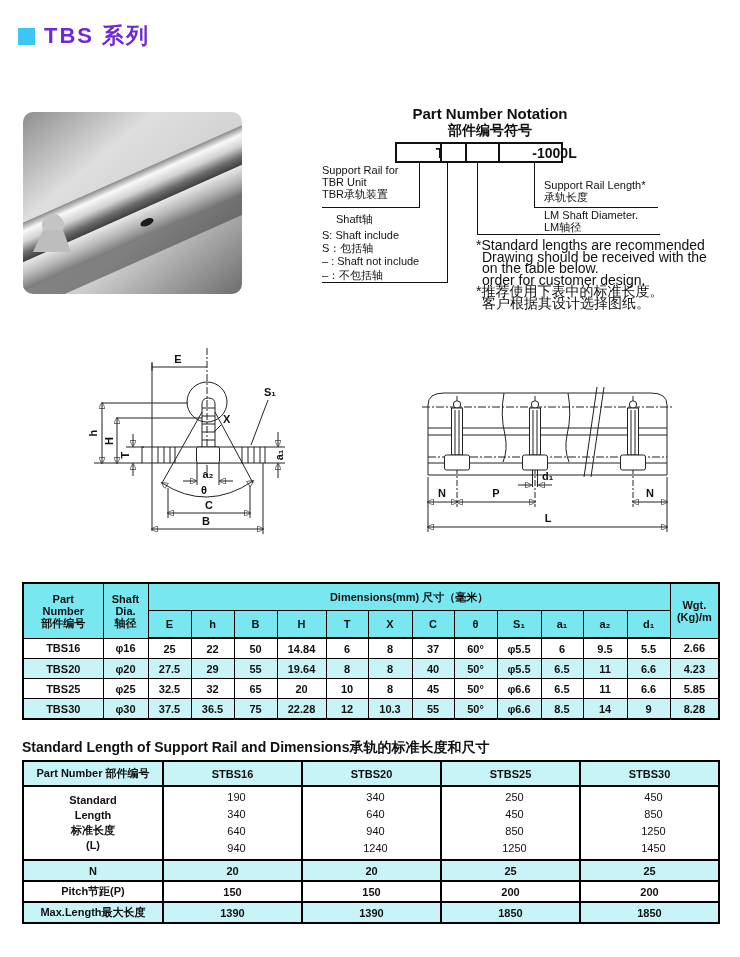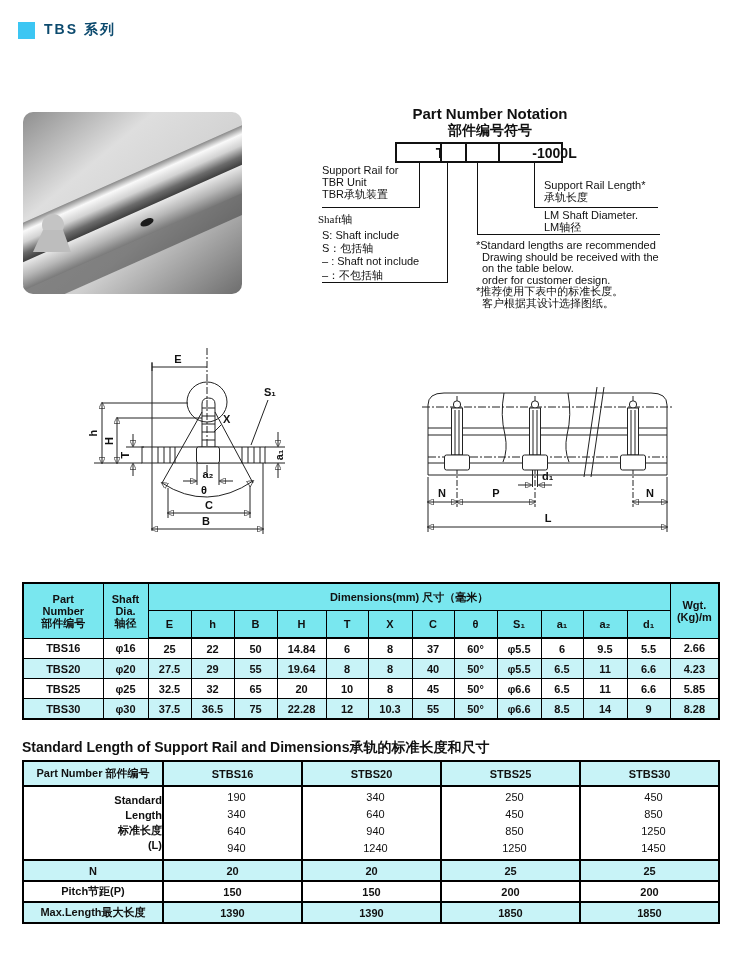--- a/index.html
+++ b/index.html
@@ -4,39 +4,39 @@
 <style>
   html,body { margin:0; padding:0; background:#e9e9e9; }
   .page {
     position:relative; width:740px; height:957px; margin:0 auto;
     background:#ffffff; overflow:hidden;
     font-family:"Liberation Sans","DejaVu Sans",sans-serif; color:#111;
   }
   
   .page-header { position:absolute; left:18px; top:21px; display:flex; align-items:center; }
   .title-square { width:17px; height:17px; background:#3cc6f3; display:inline-block; }
-  .page-title { font-size:14px; font-weight:bold; color:#0c4a6e; margin-left:9px; letter-spacing:2px; }
+  .page-title { font-size:22px; font-weight:bold; color:#6d28d9; margin-left:9px; letter-spacing:2px; }
 
   
   .photo { position:absolute; left:23px; top:112px; width:219px; height:182px; }
 
   
   .pnn-title-en { position:absolute; left:370px; top:105px; width:240px; text-align:center;
                   font-size:15px; font-weight:bold; }
   .pnn-title-zh { position:absolute; left:370px; top:122px; width:240px; text-align:center;
                   font-size:14px; font-weight:bold; }
   .pnn-box { position:absolute; top:142px; height:21px; border:2px solid #111; background:#fff;
              display:flex; align-items:center; justify-content:center;
              font-size:14px; font-weight:bold; box-sizing:border-box;padding-left:48px; }
   .blank-square { width:9px; height:9px; border:1.5px solid #111; }
   .hline,.vline { position:absolute; background:#111; }
   .hline { height:1px; } .vline { width:1px; }
   .pnn-label { position:absolute; font-size:11px; line-height:12px; white-space:nowrap; }
   .pnn-options { position:absolute; font-size:11px; line-height:13.2px; white-space:nowrap; }
-  .pnn-note { position:absolute; left:476px; top:240px; width:250px; font-size:11px; line-height:11.6px; }
+  .pnn-note { position:absolute; left:476px; top:240px; width:250px; font-size:14px; line-height:11.6px; }
   .pnn-note .ind { padding-left:6px; }
 
   
   .draw { position:absolute; }
   .draw line, .draw path, .draw rect, .draw circle { stroke:#222; stroke-width:1; fill:none; }
   .draw text { font:bold 11px "Liberation Sans","DejaVu Sans",sans-serif; fill:#111; stroke:none; }
   .draw .fw { fill:#fff; }
 
   
   .dims-table { position:absolute; left:22px; top:582px; width:696px;
@@ -51,21 +51,21 @@
   
   .std-title { position:absolute; left:22px; top:739px; font-size:14px; font-weight:bold; }
   .std-table { position:absolute; left:22px; top:760px; width:696px;
                border-collapse:collapse; table-layout:fixed; text-align:center;
                border:2px solid #000; }
   .std-table td { border:2px solid #000; font-size:11px; font-weight:bold; padding:1px 0; overflow:hidden; }
   .std-table tr.cyan td { background:#c8f3f7; }
   .std-table tr.t2-head td { background:#c8f3f7; height:21px; }
   .std-table tr.t2-len td { height:70px; }
   .std-table tr.t2-len .val div { line-height:17px; font-weight:normal;padding-left:8px; }
-  .std-table tr.t2-len .lab div { line-height:15px;text-align:right; }
+  .std-table tr.t2-len .lab div { line-height:15px; }
   .std-table tr.t2-n td, .std-table tr.t2-pitch td, .std-table tr.t2-max td { height:17px; }
 </style>
 </head>
 <body>
 
 <div class="page">
 
   <div class="page-header">
     <span class="title-square"></span>
     <span class="page-title">TBS 系列</span>
@@ -131,21 +131,21 @@
   <div class="vline" style="left:477px; top:163px; height:71px;"></div>
   <div class="hline" style="left:477px; top:234px; width:183px;"></div>
   <div class="vline" style="left:534px; top:163px; height:44px;"></div>
   <div class="hline" style="left:534px; top:207px; width:124px;"></div>
 
   <div class="pnn-label" style="left:322px; top:164px;">
     <div>Support Rail for</div>
     <div>TBR Unit</div>
     <div>TBR承轨装置</div>
   </div>
-  <div class="pnn-label" style="left:318px; top:213px;font-family:Liberation Serif, serif;">Shaft轴</div>
+  <div class="pnn-label" style="left:336px; top:213px;">Shaft轴</div>
   <div class="pnn-options" style="left:322px; top:222px;margin-top:7px;">
     <div>S: Shaft include</div>
     <div>S：包括轴</div>
     <div>– : Shaft not include</div>
     <div>–：不包括轴</div>
   </div>
   <div class="pnn-label" style="left:544px; top:179px;">
     <div>Support Rail Length*</div>
     <div>承轨长度</div>
   </div>

